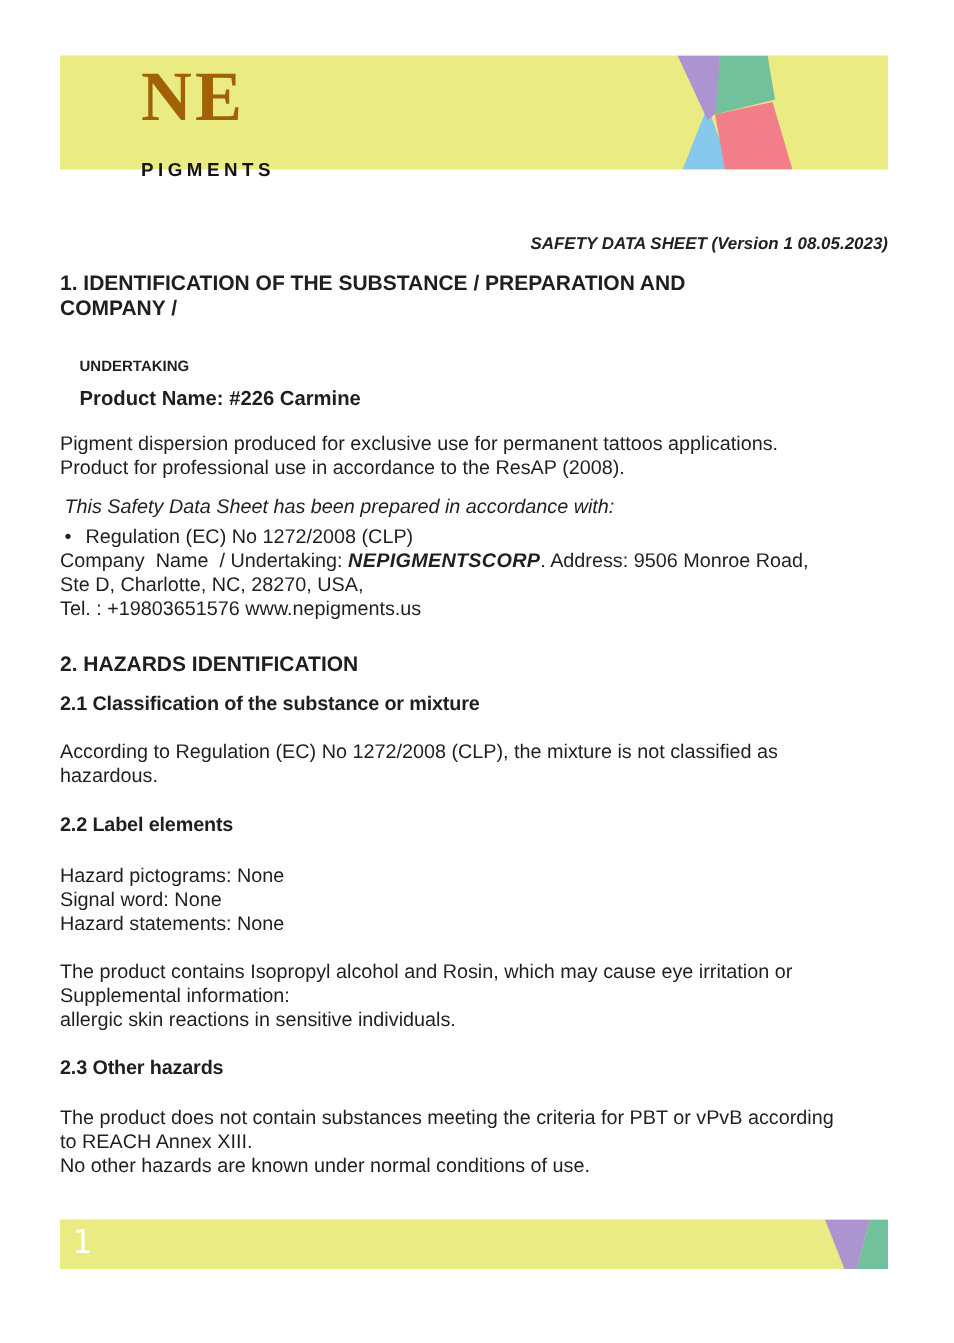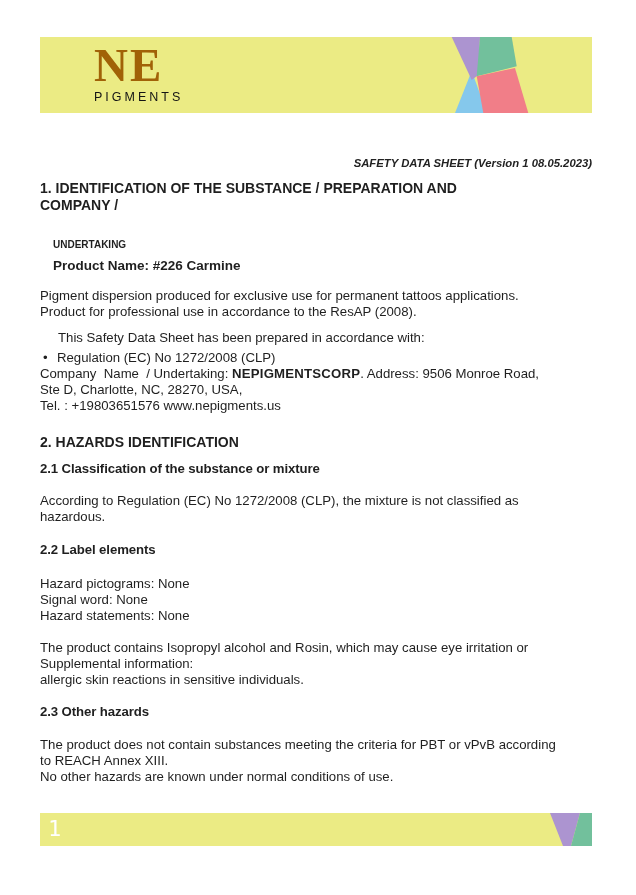--- a/index.html
+++ b/index.html
@@ -17,42 +17,42 @@
   }
   .banner svg.deco, .footer-band svg.deco {
     position:absolute; inset:0; width:100%; height:100%; display:block;
   }
   .logo { position:absolute; left:54px; top:6px; }
   .logo-ne {
     font-family:"Liberation Serif", serif; font-weight:700;
     font-size:47px; line-height:44px; letter-spacing:2px; color:#a16207;
   }
   .logo-sub {
-    font-family:"Liberation Sans", sans-serif; font-weight:400;
-    font-size:12.5px; letter-spacing:3px; color:#141414; margin-top:3px;
+    font-family:"Liberation Sans", sans-serif; font-weight:700;
+    font-size:12.5px; letter-spacing:3px; color:#141414; margin-top:19px;
   }
   
   .content {
     position:absolute; left:40px; top:113px; width:552px;
     font-size:13.2px; line-height:16px;
   }
   .meta {
     margin-top:44px; text-align:right; font-style:italic;
     font-weight:600; font-size:11.3px; line-height:13px; color:#222;
   }
   .h-main { margin-top:10px; font-size:14px; font-weight:700; line-height:16.5px; }
   .h-sub-ind { margin-top:24px; margin-left:13px; font-size:10px; font-weight:700; line-height:16.5px; }
   .h-prod { margin-top:4px; margin-left:13px; font-size:13.5px; font-weight:700; line-height:16.5px; }
   .intro { margin-top:14px; }
-  .prepared { margin-top:10px; margin-left:18px; }
+  .prepared { margin-top:10px; margin-left:3px;font-style:italic; }
   .bullets { margin-top:4px; margin-left:3px; }
   .bullet-line .b { display:inline-block; width:14px; }
   .company { margin-top:0; }
   .company .pre { white-space:pre-wrap; }
-  .company .bold { font-weight:700; letter-spacing:0.2px; }
+  .company .bold { font-weight:700; letter-spacing:0.2px;font-style:italic; }
   .h2 { margin-top:20px; font-size:14px; font-weight:700; line-height:16.5px; }
   .h3 { font-size:13.2px; font-weight:700; line-height:16.5px; letter-spacing:-0.1px; }
   .h3.m1 { margin-top:10px; }
   .h3.m2 { margin-top:17px; }
   .h3.m3 { margin-top:16px; }
   .para1 { margin-top:16px; }
   .para2 { margin-top:17px; }
   .suppl { margin-top:16px; }
   
   .footer-band {

